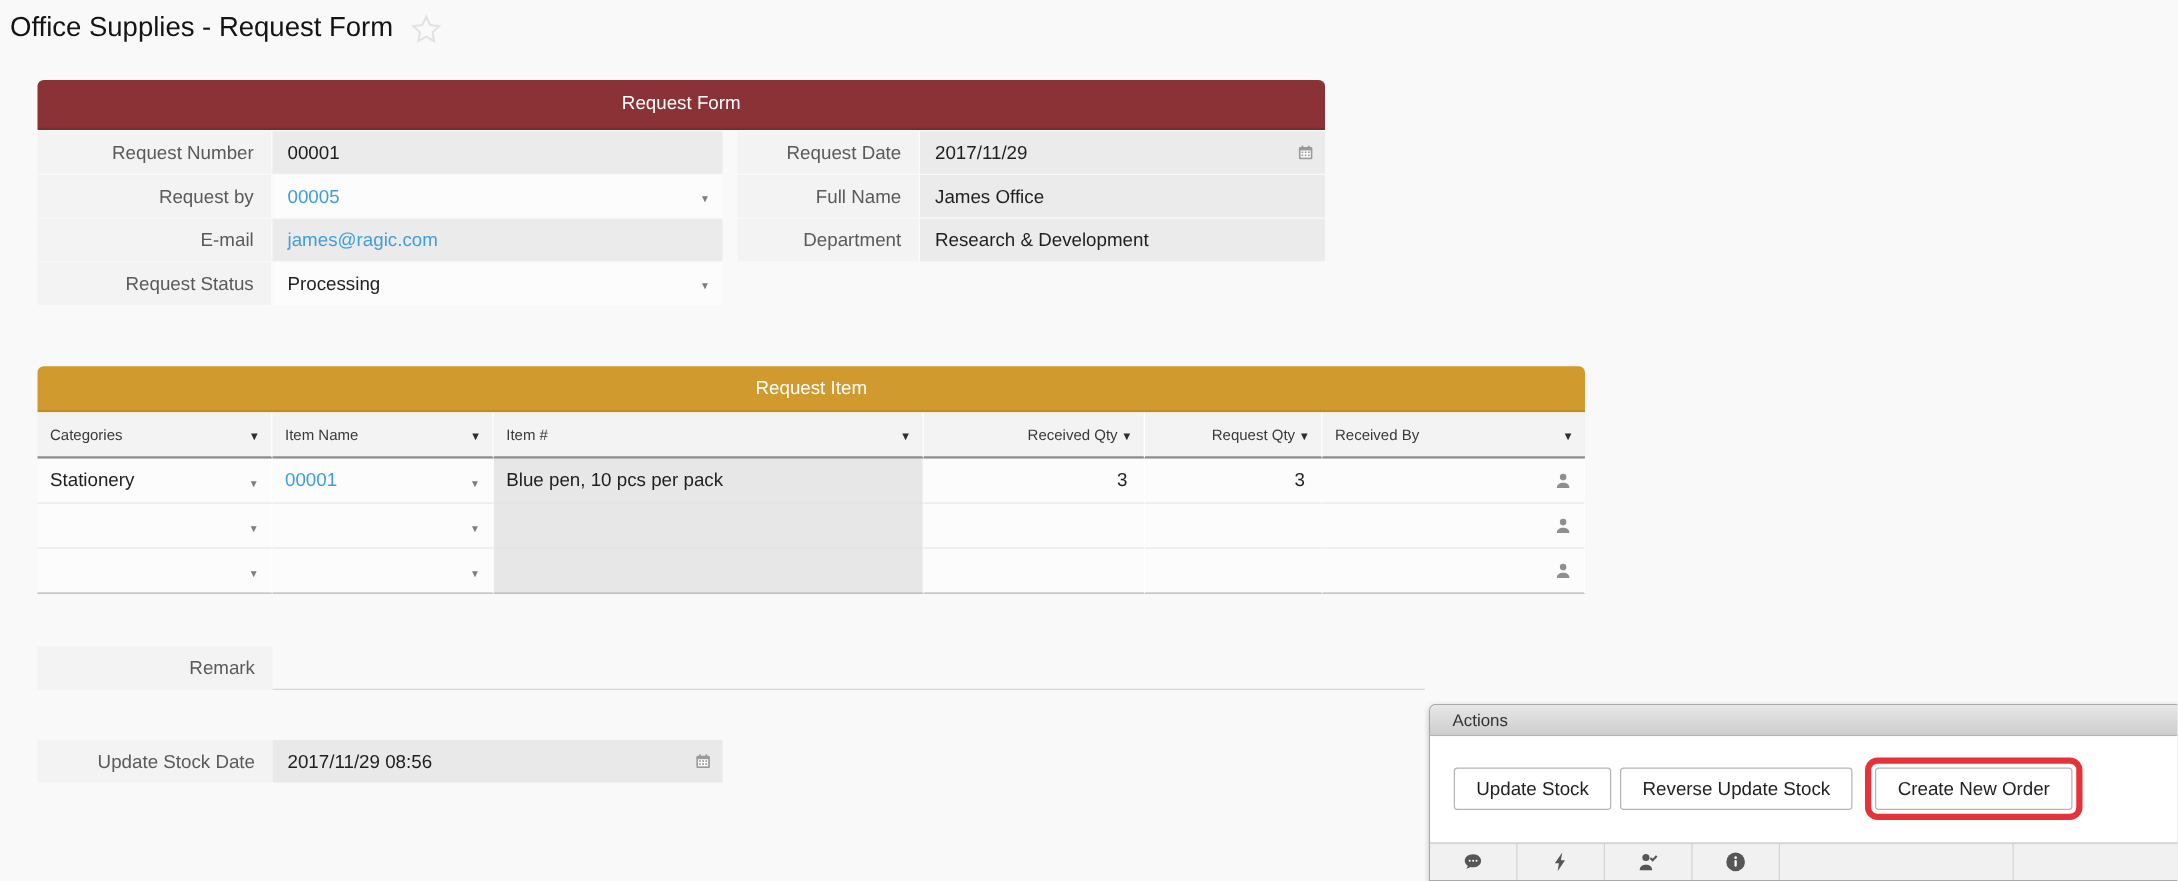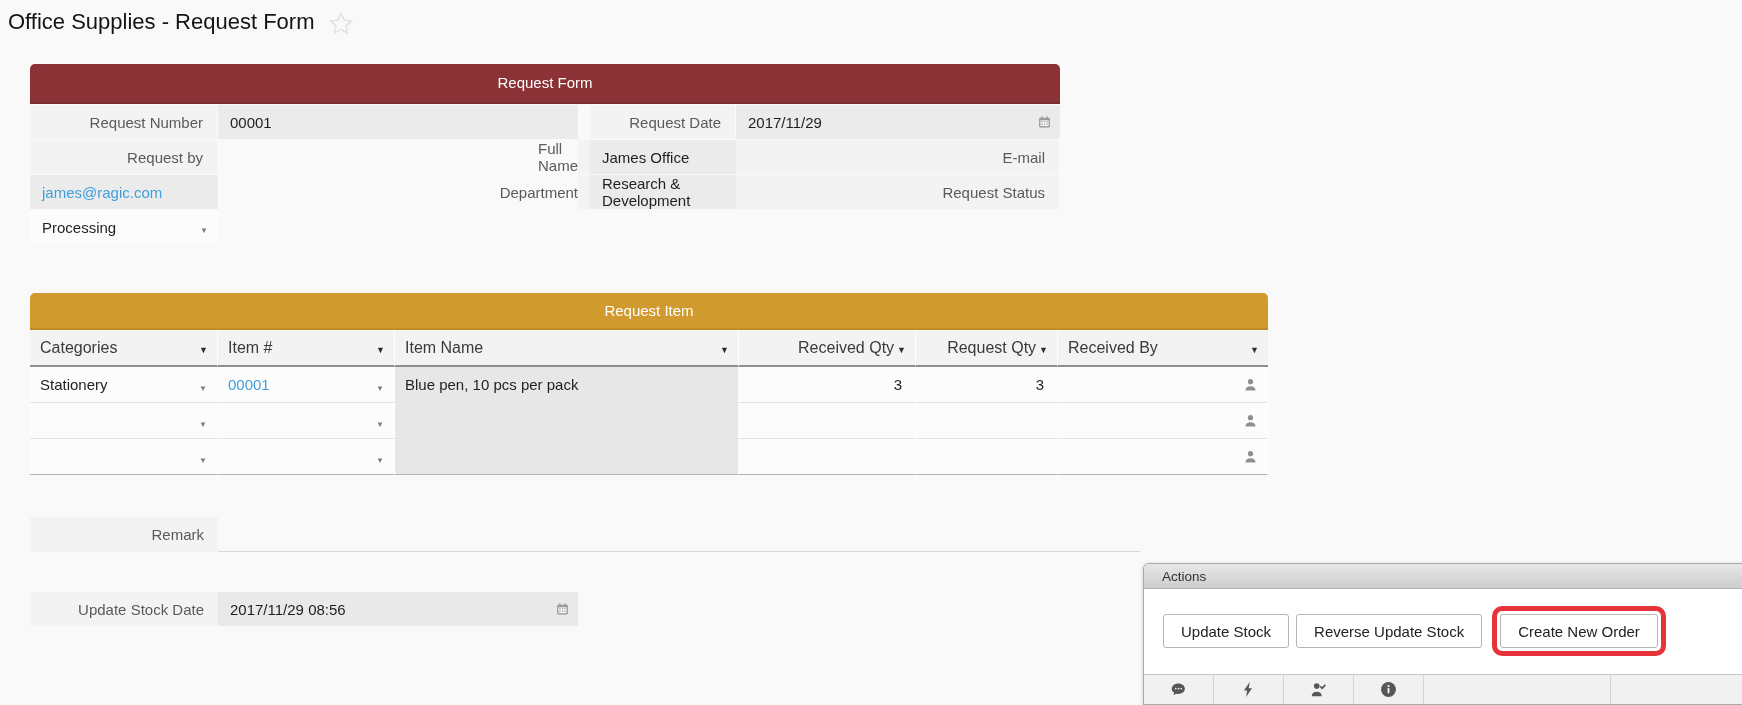--- a/index.html
+++ b/index.html
@@ -40,21 +40,21 @@
   .cal { position:absolute; right:9px; top:50%; transform:translateY(-50%); width:13px; height:13px; }
 
   
   .item-panel { position:absolute; left:30px; top:293px; width:1238px; }
   .gold { background:#d09a2e; border-bottom:2px solid #c08c26; }
   .item-hdr { height:37px; line-height:35px; }
   .item-grid { display:grid; grid-template-columns:188px 177px 344px 177px 142px 210px; }
   .col-hdr {
     height:37px; background:#f3f3f3; border-bottom:2px solid #8f8f8f;
     border-right:1px solid #fff; display:flex; align-items:center;
-    padding:0 9px 0 10px; font-size:16px; color:#3a3a3a; position:relative;
+    padding:0 9px 0 10px; font-size:12px; color:#3a3a3a; position:relative;
   }
   .col-hdr:nth-child(6) { border-right:none; }
   .h-arrow { margin-left:auto; }
   .h-arrow::after { content:"▼"; font-size:9px; color:#2e2e2e; }
   .h-arrow.tight { margin-left:3px; }
   .col-hdr.rt { justify-content:flex-end; }
   .cell {
     height:36px; border-bottom:1px solid #e3e3e3; background:#fcfcfc;
     display:flex; align-items:center; padding:0 10px; font-size:15px;
     position:relative; border-right:1px solid rgba(255,255,255,.9);
@@ -142,20 +142,24 @@
             <rect x="10.7" y="10.5" width="2.6" height="2.4"></rect>
             <rect x="15.4" y="10.5" width="2.6" height="2.4"></rect>
           <rect x="6" y="15" width="2.6" height="2.4"></rect>
             <rect x="10.7" y="15" width="2.6" height="2.4"></rect>
             <rect x="15.4" y="15" width="2.6" height="2.4"></rect>
         </g>
       </svg>
     </div>
 
     <div class="lbl">Request by</div>
+    <div class="val white">
+      <a class="link">00005</a>
+      <span class="arrow"></span>
+    </div>
     <div></div>
     <div class="lbl">Full Name</div>
     <div class="val gray">
         <span>James Office</span>
       </div>
 
     <div class="lbl">E-mail</div>
     <div class="val gray">
       <a class="link">james@ragic.com</a>
     </div>
@@ -178,25 +182,25 @@
 
 <div class="item-panel">
   <div class="panel-hdr gold item-hdr">Request Item</div>
   <div class="item-grid">
 
     <div class="col-hdr">
         <span>Categories</span>
         <span class="h-arrow"></span>
       </div>
     <div class="col-hdr">
+        <span>Item Name</span>
+        <span class="h-arrow"></span>
+      </div>
+    <div class="col-hdr">
         <span>Item #</span>
-        <span class="h-arrow"></span>
-      </div>
-    <div class="col-hdr">
-        <span>Item Name</span>
         <span class="h-arrow"></span>
       </div>
     <div class="col-hdr rt">
         <span>Received Qty</span>
         <span class="h-arrow tight"></span>
       </div>
     <div class="col-hdr rt">
         <span>Request Qty</span>
         <span class="h-arrow tight"></span>
       </div>

